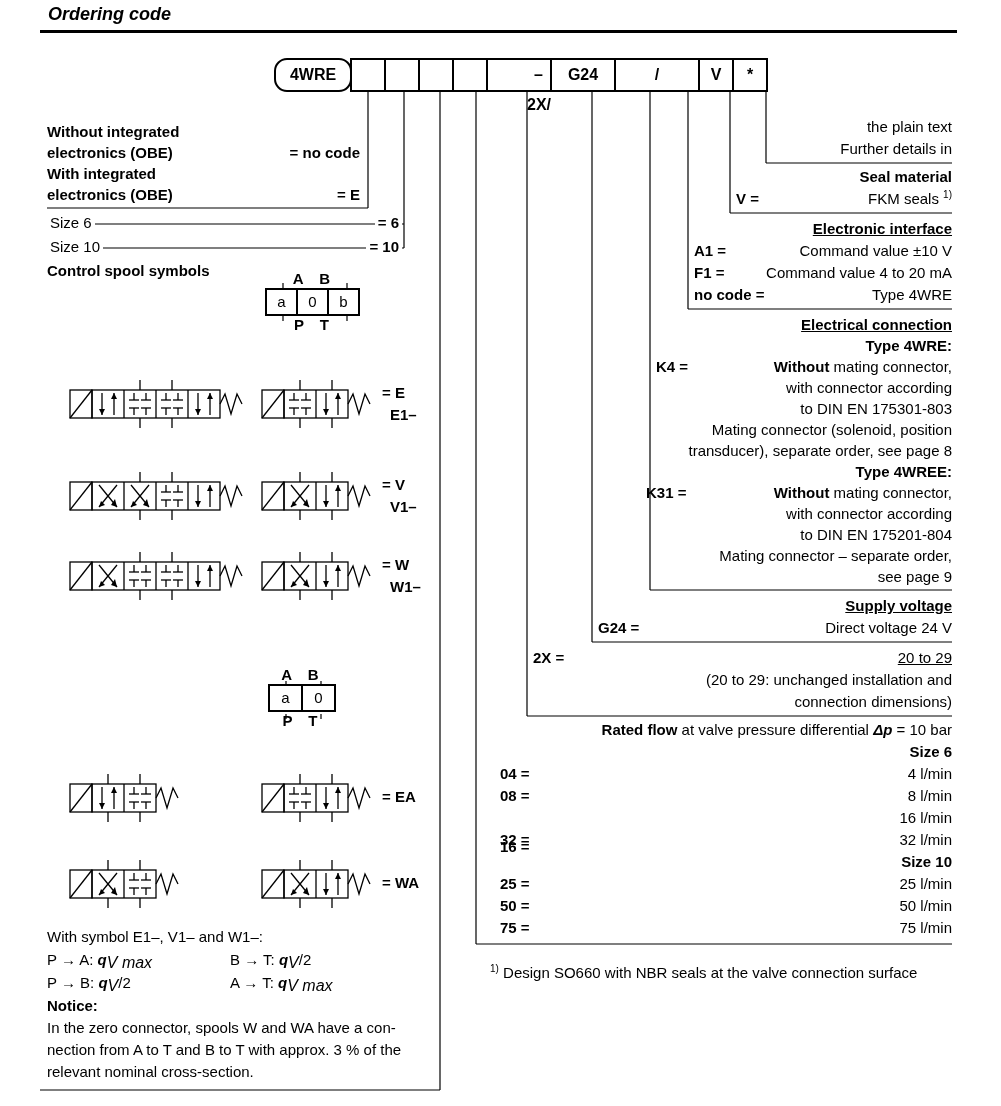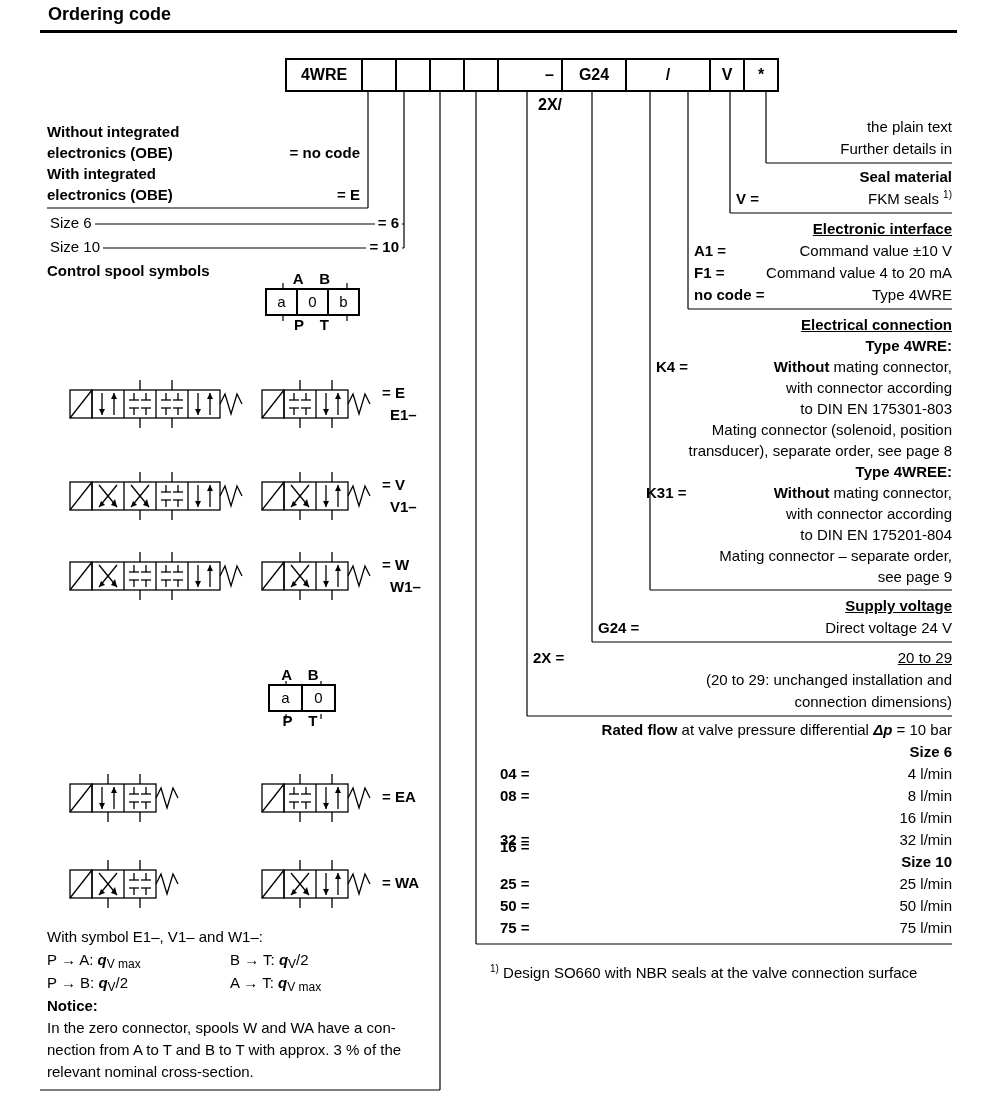--- a/index.html
+++ b/index.html
@@ -4,32 +4,32 @@
 <style>
   html,body{margin:0;padding:0;background:#fff;}
   body{width:1001px;height:1106px;position:relative;font-family:"Liberation Sans",sans-serif;font-size:15px;color:#000;overflow:hidden;}
   .abs{position:absolute;z-index:2;}
   .b{font-weight:bold;}
   svg.overlay{position:absolute;left:0;top:0;z-index:1;}
   .title{font-size:18px;font-weight:bold;}
   .title-rule{background:#000;height:3px;}
   .code-row{display:flex;}
   .cbox{box-sizing:border-box;border:2px solid #000;height:34px;line-height:30px;text-align:center;font-weight:bold;font-size:16px;background:#fff;margin-left:-2px;}
-  .cbox:first-child{margin-left:13px;}
+  .cbox:first-child{margin-left:2px;border-radius:13px;}
   .lrow{display:flex;justify-content:space-between;height:21px;line-height:21px;font-weight:bold;}
   .srow{display:flex;justify-content:space-between;height:22px;line-height:22px;}
   .wbg{background:#fff;padding:0 3px;position:relative;z-index:2;}
   .rcol{width:482px;}
   .rrow{position:relative;height:22px;line-height:22px;text-align:right;}
   .rrow.c21{height:21px;line-height:21px;}
   .rrow .code{position:absolute;top:0;left:0;text-align:left;font-weight:bold;}
   .mt6{margin-top:6px;}
   .mt8{margin-top:8px;text-decoration:underline;}
   sup{font-size:10px;vertical-align:super;line-height:0;}
-  sub{font-size:12px;vertical-align:-3px;line-height:0;}
+  sub{font-size:16px;vertical-align:-3px;line-height:0;font-style:italic;}
   .spool-head{text-align:center;}
   .sh-cells{display:flex;}
   .sh-cell{box-sizing:border-box;border:2px solid #000;width:33px;height:28px;line-height:24px;text-align:center;margin-left:-2px;background:#fff;}
   .sh-cell:first-child{margin-left:0;}
   .sh-cell.w35{width:35px;}
   .sh-top,.sh-bot{height:18px;line-height:18px;font-weight:bold;letter-spacing:6px;}
   .spool-code{font-weight:bold;}
   .legend{width:408px;}
   .legrow{height:22px;line-height:22px;position:relative;}
   .legrow.h23{height:23px;line-height:23px;}
@@ -238,21 +238,21 @@
         <line x1="70" y1="2" x2="70" y2="12"></line>
       <line x1="38" y1="40" x2="38" y2="50"></line>
         <line x1="70" y1="40" x2="70" y2="50"></line>
       <use href="#cX" x="22" y="12"></use>
         <use href="#cS" x="54" y="12"></use>
       <use href="#spring" x="86" y="12"></use>
     </g>
   </g>
 </svg>
 
-<div class="abs title" style="left:48px;top:4px;">Ordering code</div>
+<div class="abs title" style="left:48px;top:4px;font-style:italic;">Ordering code</div>
 <div class="abs title-rule" style="left:40px;top:30px;width:917px;"></div>
 
 <div class="abs code-row" style="left:272px;top:58px;">
   <div class="cbox" style="width:78px;">4WRE</div>
   <div class="cbox" style="width:36px;"></div>
   <div class="cbox" style="width:36px;"></div>
   <div class="cbox" style="width:36px;"></div>
   <div class="cbox" style="width:36px;"></div>
   <div class="cbox" style="width:66px;padding-left:39px;">–2X/</div>
   <div class="cbox" style="width:66px;">G24</div>

